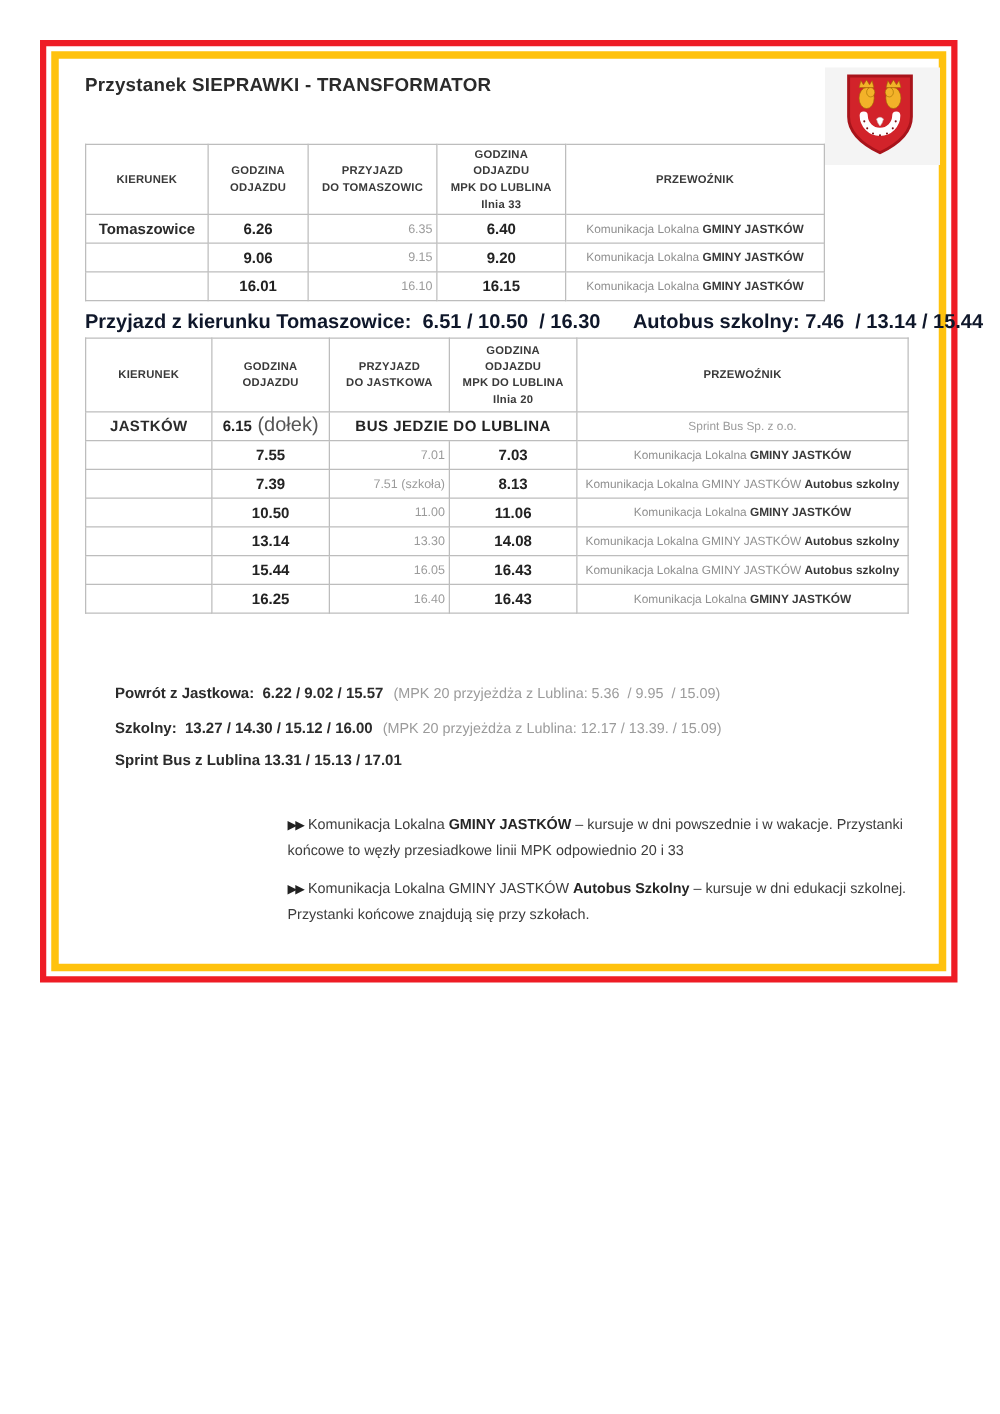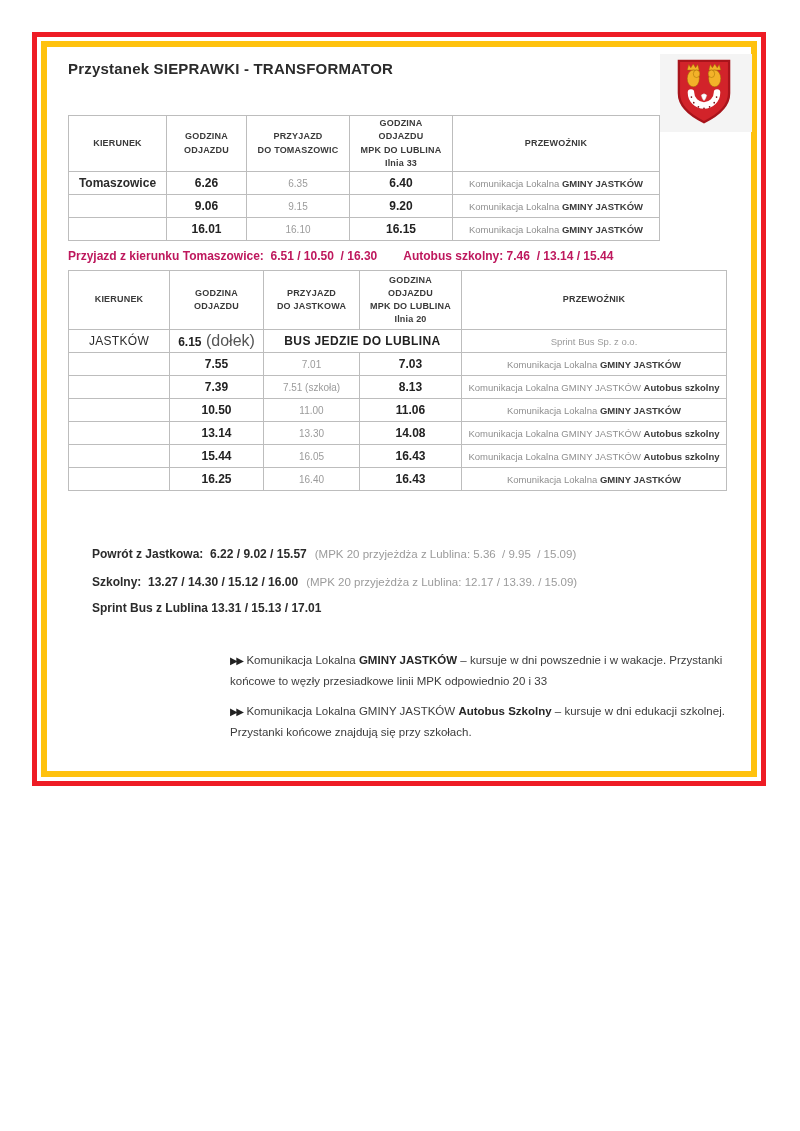--- a/index.html
+++ b/index.html
@@ -13,30 +13,30 @@
   .crest{left:676px;top:58px;width:56px;height:67px;}
   table{border-collapse:collapse;table-layout:fixed;background:#fff;}
   td,th{border:1px solid #bdbdbd;padding:0 3px;text-align:center;vertical-align:middle;overflow:hidden;}
   th{font-size:9px;font-weight:700;color:#3a3a3a;line-height:1.45;white-space:pre-line;letter-spacing:.2px;}
   .t1{left:68px;top:115px;width:592px;}
   .t2{left:68px;top:270px;width:659px;}
   .t1 th{height:55px;}
   .t2 th{height:58px;}
   .t1 td,.t2 td{height:22px;}
   .dir1{font-size:12px;font-weight:600;color:#2b2b2b;}
-  .dir2{font-size:12px;font-weight:400;color:#2b2b2b;letter-spacing:.3px;}
+  .dir2{font-size:12px;font-weight:700;color:#2b2b2b;letter-spacing:.3px;}
   .dep{font-size:12px;font-weight:700;color:#222;}
   .depnote{font-size:16px;font-weight:400;color:#555;}
-  .arr{font-size:10px;color:#9b9b9b;}
+  .arr{font-size:10px;color:#9b9b9b;text-align:right;}
   .mpk{font-size:12px;font-weight:700;color:#222;}
   .bus{font-size:12px;font-weight:700;color:#222;letter-spacing:.4px;}
   .carrier{font-size:9.5px;color:#8f8f8f;white-space:nowrap;}
   .carrier b{color:#3a3a3a;font-weight:700;}
   .sprint{font-size:9.5px;color:#9b9b9b;}
-  .between{left:68px;top:249px;font-size:12px;font-weight:700;color:#be185d;white-space:pre-wrap;}
+  .between{left:68px;top:249px;font-size:16px;font-weight:700;color:#0f172a;white-space:pre-wrap;}
   .between .gap{display:inline-block;width:26px;}
   .noteline{font-size:12px;white-space:pre-wrap;}
   .noteline .b{font-weight:700;color:#2b2b2b;padding-left:17px;}
   .noteline .g{font-weight:400;color:#9b9b9b;font-size:11.5px;margin-left:8px;}
   .n1{left:75px;top:547px;}
   .n2{left:75px;top:575px;}
   .n3{left:75px;top:601px;}
   .fn{left:230px;width:510px;font-size:11.5px;line-height:21px;color:#3c3c3c;white-space:pre-wrap;}
   .fn .arr-ic{font-size:10px;letter-spacing:-1.5px;color:#222;margin-right:4px;}
   .fn b{font-weight:700;color:#262626;}

